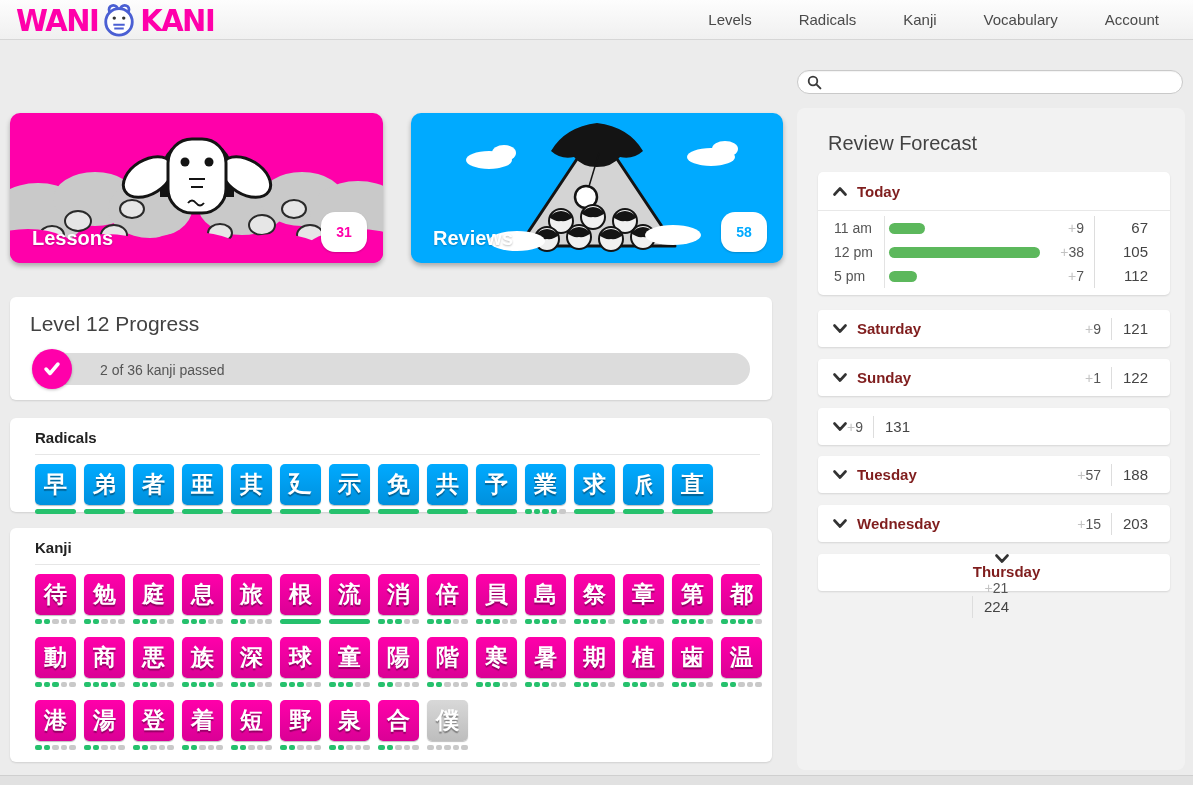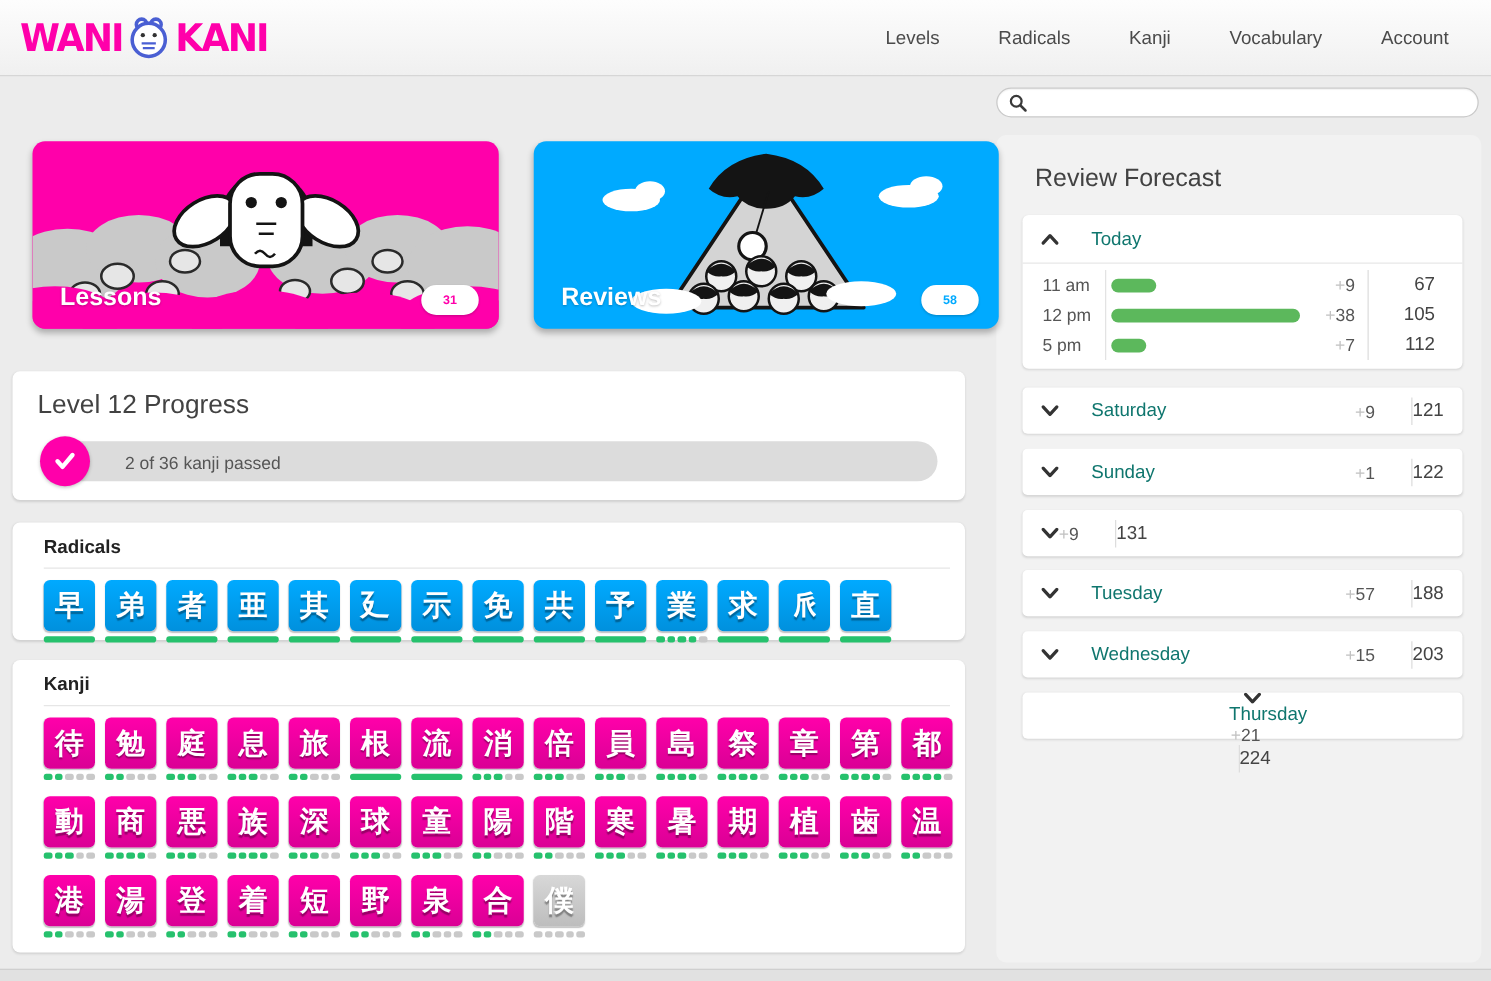--- a/index.html
+++ b/index.html
@@ -3,21 +3,21 @@
 <meta charset="utf-8">
 <style>
   html,body{margin:0;padding:0;}
   body{
     position:relative;width:1193px;height:785px;overflow:hidden;
     background:#ececec;font-family:"Liberation Sans","DejaVu Sans",sans-serif;
     -webkit-font-smoothing:antialiased;
   }
   
   .site-header{
-    position:absolute;left:0;top:0;width:100%;height:61px;box-sizing:border-box;
+    position:absolute;left:0;top:0;width:100%;height:40px;box-sizing:border-box;
     background:linear-gradient(#fdfdfd,#f0f0f0);border-bottom:1px solid #d6d6d6;
     display:flex;align-items:center;justify-content:space-between;padding:0 16px;
   }
   .logo{display:flex;align-items:center;gap:2px;cursor:pointer;}
   .logo .logotext{
     font-size:29px;font-weight:800;color:#ff00aa;letter-spacing:-1.5px;
     font-family:"DejaVu Sans",sans-serif;transform:scaleY(1.05);
   }
   .main-nav{display:flex;gap:47px;margin-right:18px;}
   .main-nav .nav-item{font-size:15px;color:#4a4a4a;cursor:pointer;text-decoration:none;}
@@ -25,29 +25,29 @@
   .search-wrap{
     position:absolute;left:797px;top:70px;width:386px;height:24px;box-sizing:border-box;
     background:#fff;border:1px solid #c9c9c9;border-radius:13px;
     display:flex;align-items:center;padding:0 9px;box-shadow:inset 0 1px 1px rgba(0,0,0,.05);
   }
   .search-wrap input{border:none;outline:none;flex:1;background:transparent;font-size:13px;color:#333;margin-left:6px;}
   
   .right-panel{position:absolute;left:797px;top:108px;width:388px;height:662px;background:#f2f2f2;border-radius:8px;}
   
   .banner{position:absolute;top:113px;height:150px;border-radius:10px;overflow:hidden;
-    box-shadow:0 3px 5px rgba(0,0,0,.28);cursor:pointer;margin-left:16px;}
+    box-shadow:0 3px 5px rgba(0,0,0,.28);cursor:pointer;}
   .banner.lessons{left:10px;width:373px;background:#ff00aa;}
   .banner.reviews{left:411px;width:372px;background:#00aaff;}
   .banner svg.illus{position:absolute;left:0;top:0;}
   .banner .label{position:absolute;left:22px;bottom:13px;color:#fff;font-size:20px;font-weight:bold;
     text-shadow:0 1px 2px rgba(0,0,0,.25);}
   .banner .badge{position:absolute;right:16px;bottom:11px;background:#fff;border-radius:14px;
-    min-width:46px;height:24px;display:flex;align-items:center;justify-content:center;
-    font-weight:bold;font-size:10px;box-shadow:0 1px 2px rgba(0,0,0,.2);}
+    min-width:46px;height:40px;display:flex;align-items:center;justify-content:center;
+    font-weight:bold;font-size:14px;box-shadow:0 1px 2px rgba(0,0,0,.2);}
   .banner.lessons .badge{color:#ff00aa;}
   .banner.reviews .badge{color:#00aaff;}
   
   .card{position:absolute;background:#fff;border-radius:6px;box-shadow:0 1px 2px rgba(0,0,0,.12);}
   #progress-card{left:10px;top:297px;width:762px;height:103px;}
   .section-title{font-size:21px;color:#424242;padding:15px 0 0 20px;}
   .progress-row{position:absolute;left:24px;right:22px;top:52px;height:40px;}
   .progress-track{position:absolute;left:0;right:0;top:4px;height:32px;background:#dcdcdc;border-radius:16px;}
   .progress-check{position:absolute;left:-2px;top:0;width:40px;height:40px;border-radius:50%;
     background:#ff00aa;display:flex;align-items:center;justify-content:center;box-shadow:0 1px 3px rgba(0,0,0,.25);}
@@ -68,35 +68,35 @@
   .seg-bar{display:flex;gap:2px;margin-top:4px;height:5px;width:41px;}
   .seg{flex:1;border-radius:2px;}
   .seg.on{background:#26c16d;}
   .seg.off{background:#c9c9c9;}
   .seg.full{background:#26c16d;border-radius:3px;}
   
   .forecast-title{position:absolute;left:828px;top:132px;font-size:20px;color:#424242;}
   #today-card{position:absolute;left:818px;top:172px;width:352px;height:123px;background:#fff;
     border-radius:5px;box-shadow:0 1px 2px rgba(0,0,0,.12);}
   .acc-header{display:flex;align-items:center;height:38px;padding:0 15px;border-bottom:1px solid #e8e8e8;cursor:pointer;}
-  .acc-header .day-label,.day-card .day-label{font-weight:normal;font-size:15px;color:#0f766e;margin-left:26px;flex:1;}
+  .acc-header .day-label,.day-card .day-label{font-weight:bold;font-size:15px;color:#7f1d1d;margin-left:10px;flex:1;}
   .today-rows{padding-top:5px;}
   .t-row{display:flex;align-items:center;height:24px;font-size:14px;color:#555;}
   .t-time{width:66px;padding-left:16px;box-sizing:border-box;}
   .t-barzone{width:156px;height:24px;border-left:1px solid #e3e3e3;display:flex;align-items:center;padding-left:4px;box-sizing:border-box;}
   .t-bar{height:11px;border-radius:5.5px;background:#5cb85c;}
   .t-added{flex:1;text-align:right;padding-right:10px;color:#555;}
   .plus{color:#c2c2c2;}
   .t-total{width:76px;height:24px;line-height:24px;box-sizing:border-box;border-left:1px solid #ddd;
     text-align:right;padding-right:22px;font-size:15px;color:#444;}
   .day-card{position:absolute;left:818px;width:352px;height:37px;background:#fff;border-radius:4px;
     box-shadow:0 1px 2px rgba(0,0,0,.12);display:flex;align-items:center;padding-left:15px;box-sizing:border-box;cursor:pointer;}
   .day-added{flex:0 0 auto;text-align:right;padding-right:10px;color:#555;font-size:14px;}
-  .day-total{width:41px;height:22px;line-height:22px;box-sizing:border-box;border-left:1px solid #ddd;
-    text-align:right;padding-right:22px;font-size:15px;color:#444;margin-left:19px;}
+  .day-total{width:59px;height:22px;line-height:22px;box-sizing:border-box;border-left:1px solid #ddd;
+    text-align:right;padding-right:22px;font-size:15px;color:#444;}
   
   .footer-strip{position:absolute;left:0;top:775px;width:100%;height:10px;background:#e1e1e1;border-top:1px solid #cfcfcf;}
 </style>
 </head>
 <body>
 
 <div class="site-header">
   <div class="logo">
     <span class="logotext">WANI</span>
     <span style="display:flex;margin:0 1px;">

